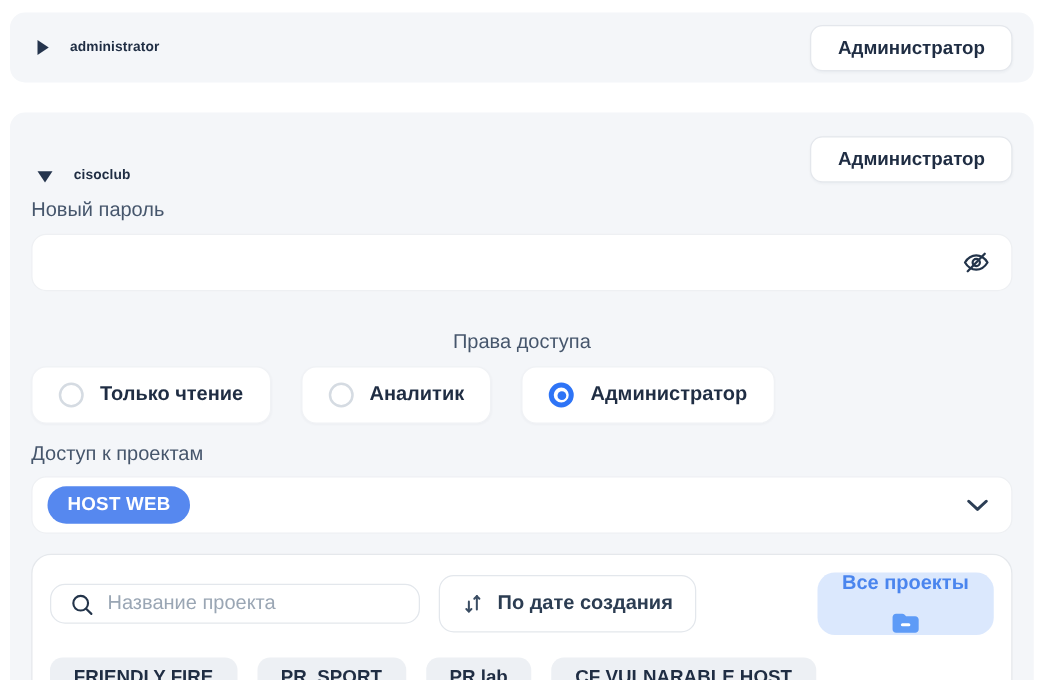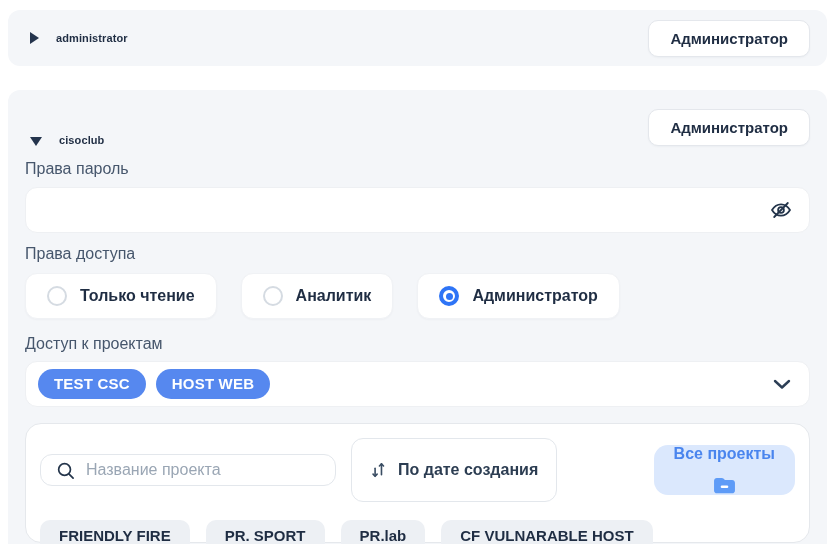--- a/index.html
+++ b/index.html
@@ -16,21 +16,21 @@
   .caret-right { border-left:9px solid #24344d; border-top:6px solid transparent; border-bottom:6px solid transparent; }
   .caret-down { border-top:9px solid #24344d; border-left:6px solid transparent; border-right:6px solid transparent; }
   .user-name { font-size:11px; font-weight:700; color:#1f2d43; margin-left:17px; letter-spacing:.1px; }
 
   .role-badge { margin-left:auto; height:37px; padding:0 21px; background:#ffffff;
     border:1px solid #e4e7ec; border-radius:10px; font-size:15px; font-weight:700;
     color:#1f2d43; font-family:inherit; cursor:pointer; box-shadow:0 1px 2px rgba(30,45,70,.04); }
 
   .field-label { font-size:16px; color:#46566c; margin-left:0; }
   .lbl-password { margin-top:14px; }
-  .lbl-rights { margin-top:12px; }
+  .lbl-rights { margin-top:32px;text-align:center; }
   .lbl-projects { margin-top:16px; }
 
   .password-field { position:relative; margin-top:9px; height:46px; background:#ffffff;
     border:1px solid #eef0f3; border-radius:12px; display:flex; align-items:center; padding:0 16px; }
   .password-field input { flex:1; border:none; outline:none; font-size:16px; background:transparent; font-family:inherit; }
   .eye { width:24px; height:24px; display:flex; align-items:center; justify-content:center; cursor:pointer; }
 
   .radio-row { display:flex; gap:24px; margin-top:10px; }
   .radio-pill { display:flex; align-items:center; gap:13px; height:46px; padding:0 21px;
     background:#ffffff; border-radius:12px; border:1px solid #f0f2f5; cursor:pointer;
@@ -46,21 +46,21 @@
     height:30px; line-height:30px; padding:0 16px; border-radius:16px; letter-spacing:.2px; }
   .chev { margin-left:auto; display:flex; align-items:center; }
 
   .projects-panel { margin-top:16px; background:#ffffff; border:1px solid #e5e8ec;
     border-radius:16px; padding:14px; height:120px; }
   .panel-row { display:flex; align-items:center; }
   .search-box { width:296px; height:32px; border:1px solid #e3e7ec; border-radius:12px;
     display:flex; align-items:center; gap:11px; padding:0 15px; background:#fff; }
   .search-box input { flex:1; border:none; outline:none; font-size:16px; font-family:inherit; color:#1f2d43; min-width:0; }
   .search-box input::placeholder { color:#9aa6b4; }
-  .sort-btn { margin-left:15px; height:64px; border:1px solid #e3e7ec; border-radius:12px;
+  .sort-btn { margin-left:15px; height:46px; border:1px solid #e3e7ec; border-radius:12px;
     background:#fff; display:flex; align-items:center; gap:11px; padding:0 18px;
     font-family:inherit; font-size:16px; font-weight:700; color:#2c3d52; cursor:pointer; }
   .all-projects { margin-left:auto; height:50px; border:none; border-radius:14px;
     background:#dbe8fd; display:flex; align-items:center; gap:13px; padding:0 20px;
     font-family:inherit; font-size:16px; font-weight:700; color:#4a85ee; cursor:pointer;flex-direction:column; }
 
   .tags-row { display:flex; gap:16px; margin-top:18px; }
   .gray-tag { background:#edf0f4; border-radius:10px; height:32px; line-height:32px;
     padding:0 19px; font-size:15px; font-weight:700; color:#1f2d43; white-space:nowrap; cursor:pointer; }
 </style>
@@ -76,21 +76,21 @@
   </section>
 
   <section class="user-card card-expanded">
 
     <div class="card-header">
       <span class="caret caret-down"></span>
       <span class="user-name">cisoclub</span>
       <button class="role-badge">Администратор</button>
     </div>
 
-    <div class="field-label lbl-password">Права пароль</div>
+    <div class="field-label lbl-password">Новый пароль</div>
     <div class="password-field">
       <input type="password" value="" style="">
       <span class="eye">
         <svg width="24" height="24" viewBox="0 0 24 24" fill="none" stroke="#23344a" stroke-width="1.8" stroke-linecap="round" stroke-linejoin="round">
           <path d="M3 12c2.3-3.8 5.5-5.7 9-5.7s6.7 1.9 9 5.7c-2.3 3.8-5.5 5.7-9 5.7S5.3 15.8 3 12z"></path>
           <circle cx="12" cy="12" r="2.9"></circle>
           <line x1="5.2" y1="19" x2="18.8" y2="5"></line>
         </svg>
       </span>
     </div>
@@ -108,21 +108,20 @@
       <label class="radio-pill">
         <span class="radio-circle selected">
             <span class="radio-dot"></span>
           </span>
         <span class="radio-label">Администратор</span>
       </label>
     </div>
 
     <div class="field-label lbl-projects">Доступ к проектам</div>
     <div class="multiselect">
-      <span class="proj-tag">TEST CSC</span>
       <span class="proj-tag">HOST WEB</span>
       <span class="chev">
         <svg width="18" height="11" viewBox="0 0 18 11" fill="none" stroke="#2c3e55" stroke-width="2.4" stroke-linecap="round" stroke-linejoin="round">
           <path d="M2 2l7 6.5L16 2"></path>
         </svg>
       </span>
     </div>
 
     <div class="projects-panel">
       <div class="panel-row">

